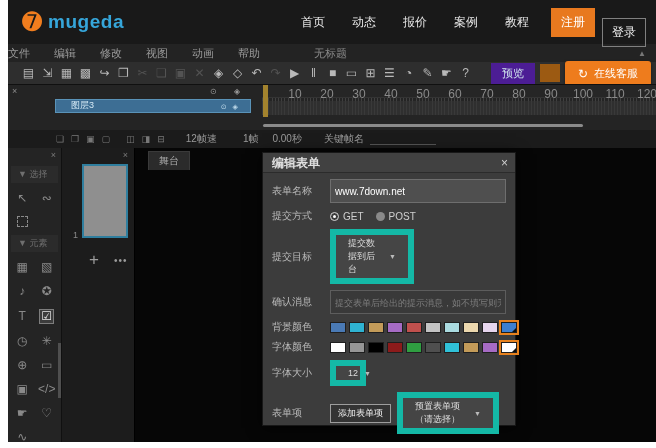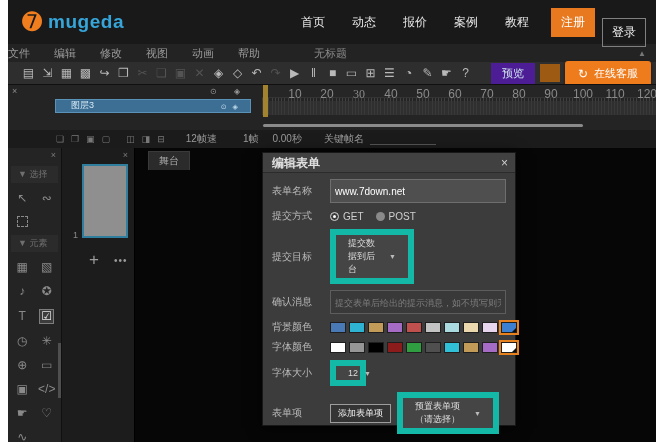--- a/index.html
+++ b/index.html
@@ -181,21 +181,21 @@
       <span class="tl-lock">◈</span>
       <div class="layer-row">
         <span>图层3</span>
         <span class="layer-mini">⊙◈</span>
       </div>
     </div>
     <div class="tl-frames">
       <div class="ruler" id="ruler">
           <span class="ruler-num" style="left: 33px;">10</span>
           <span class="ruler-num" style="left: 65px;">20</span>
-          <span class="ruler-num" style="left: 97px; font-family: Liberation Serif, serif;">30</span>
+          <span class="ruler-num" style="left: 97px;">30</span>
           <span class="ruler-num" style="left: 129px;">40</span>
           <span class="ruler-num" style="left: 161px;">50</span>
           <span class="ruler-num" style="left: 193px;">60</span>
           <span class="ruler-num" style="left: 225px;">70</span>
           <span class="ruler-num" style="left: 257px;">80</span>
           <span class="ruler-num" style="left: 289px;">90</span>
           <span class="ruler-num" style="left: 321px;">100</span>
           <span class="ruler-num" style="left: 353px;">110</span>
           <span class="ruler-num" style="left: 385px;">120</span>
         </div>

